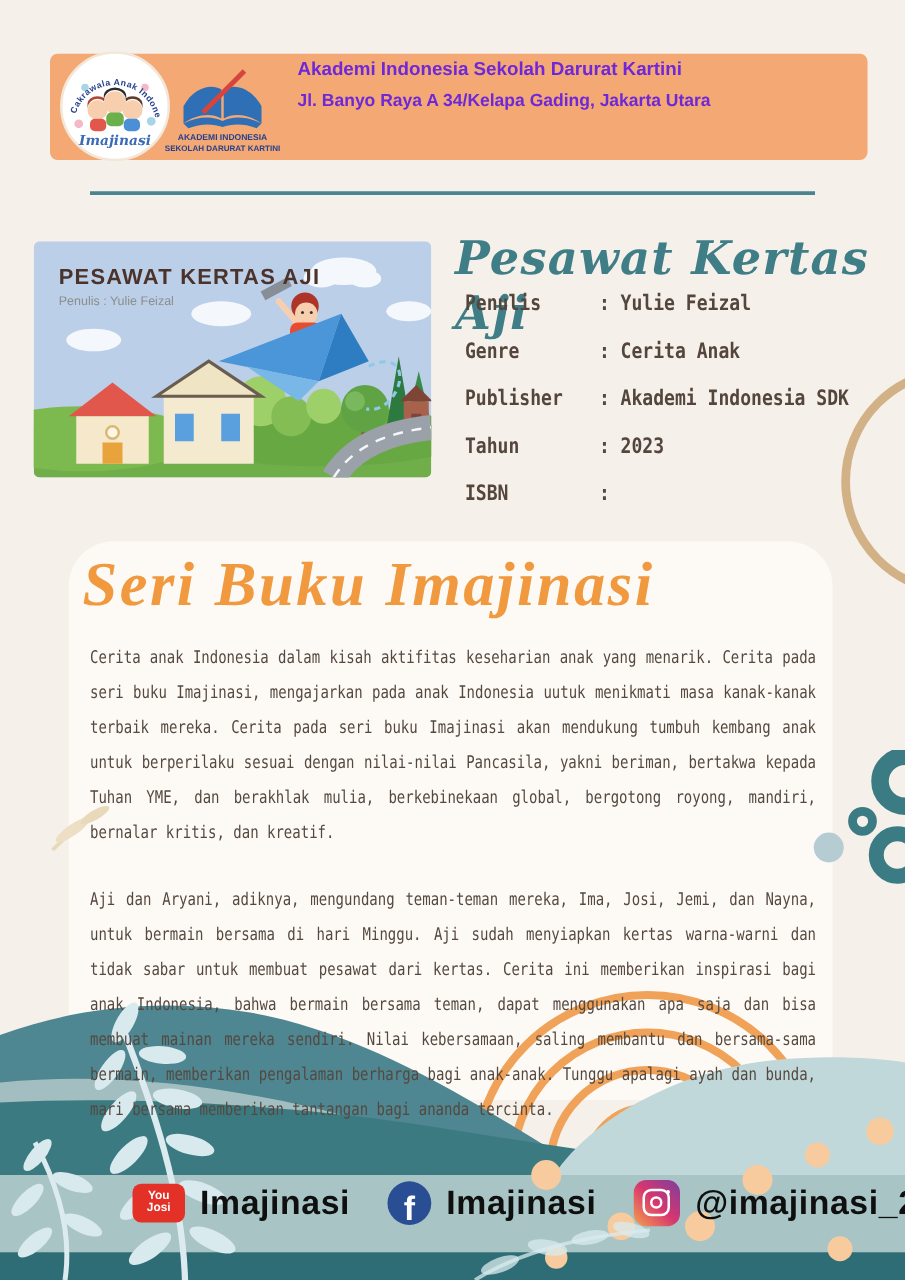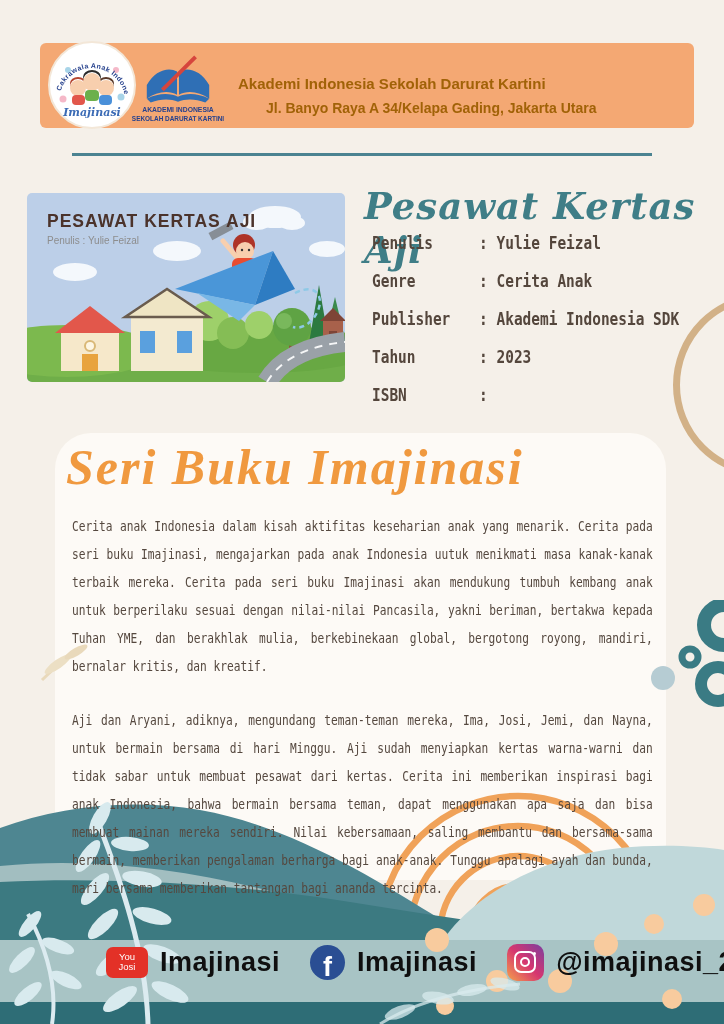--- a/index.html
+++ b/index.html
@@ -3,23 +3,23 @@
 <meta charset="utf-8">
 <style>
   html,body{margin:0;padding:0;background:#e8e4de;}
   .page{position:relative;width:724px;height:1024px;margin:0 auto;background:#f5f0e9;
         overflow:hidden;font-family:"Liberation Sans",sans-serif;}
   
   .header-band{position:absolute;left:40px;top:43px;width:654px;height:85px;
                background:#f4a873;border-radius:6px;}
   .badge{position:absolute;left:48px;top:41px;width:88px;height:88px;}
   .school-logo{position:absolute;left:132px;top:48px;width:92px;height:78px;}
-  .header-text{position:absolute;left:238px;top:72px;color:#a16207;}
+  .header-text{position:absolute;left:238px;top:44px;color:#6d28d9;}
   .header-text .l1{font-size:15px;font-weight:bold;line-height:24px;}
-  .header-text .l2{font-size:14px;font-weight:bold;line-height:24px;margin-left:28px;}
+  .header-text .l2{font-size:14px;font-weight:bold;line-height:24px;}
   .divider{position:absolute;left:72px;top:153px;width:580px;height:3px;background:#4b8391;}
   
   .cover{position:absolute;left:27px;top:193px;width:318px;height:189px;border-radius:5px;overflow:hidden;}
   .book-title{position:absolute;left:364px;top:184px;font-family:"DejaVu Serif",serif;
               font-style:italic;font-weight:bold;font-size:37px;color:#3f7e87;letter-spacing:1px;}
   .book-details{position:absolute;left:372px;top:233px;width:400px;transform:scaleX(.85);
                 transform-origin:0 0;font-family:"DejaVu Sans Mono",monospace;
                 font-size:17px;color:#54463c;font-weight:bold;}
   .detail-row{display:flex;height:21px;margin-bottom:17px;}
   .detail-row .lab{width:126px;flex:none;}
@@ -38,21 +38,21 @@
              transform-origin:0 0;z-index:3;font-family:"DejaVu Sans Mono",monospace;
              font-size:14px;line-height:28px;color:#55483f;text-align:justify;}
   .card-text p{margin:0 0 26px 0;}
   
   .footer-art{position:absolute;left:0;top:784px;width:724px;height:240px;z-index:2;}
   .social-row{position:absolute;left:106px;top:936px;height:52px;display:flex;
               align-items:center;gap:30px;z-index:5;}
   .social-item{display:flex;align-items:center;gap:12px;cursor:pointer;}
   .social-handle{font-size:27px;font-weight:bold;color:#0f0f0f;letter-spacing:.5px;}
   .yt-icon{width:42px;height:31px;background:#e33127;border-radius:7px;color:#fff;
-           font-size:9.5px;font-weight:normal;line-height:10px;text-align:center;
+           font-size:9.5px;font-weight:bold;line-height:10px;text-align:center;
            display:flex;flex-direction:column;justify-content:center;}
   .fb-icon{width:35px;height:35px;background:#2a4e93;border-radius:50%;color:#fff;
            font-size:27px;font-weight:bold;text-align:center;line-height:44px;overflow:hidden;}
   .ig-icon{width:37px;height:37px;border-radius:10px;position:relative;
            background:linear-gradient(45deg,#f5a14b 0%,#d6366f 50%,#7b3fa0 100%);}
   .ig-body{position:absolute;left:7px;top:7px;width:18px;height:18px;border:2.5px solid #fff;border-radius:7px;}
   .ig-lens{position:absolute;left:13px;top:13px;width:6px;height:6px;border:2.5px solid #fff;border-radius:50%;}
   .ig-dot{position:absolute;right:8px;top:8px;width:3px;height:3px;background:#fff;border-radius:50%;}
 </style>
 </head>

